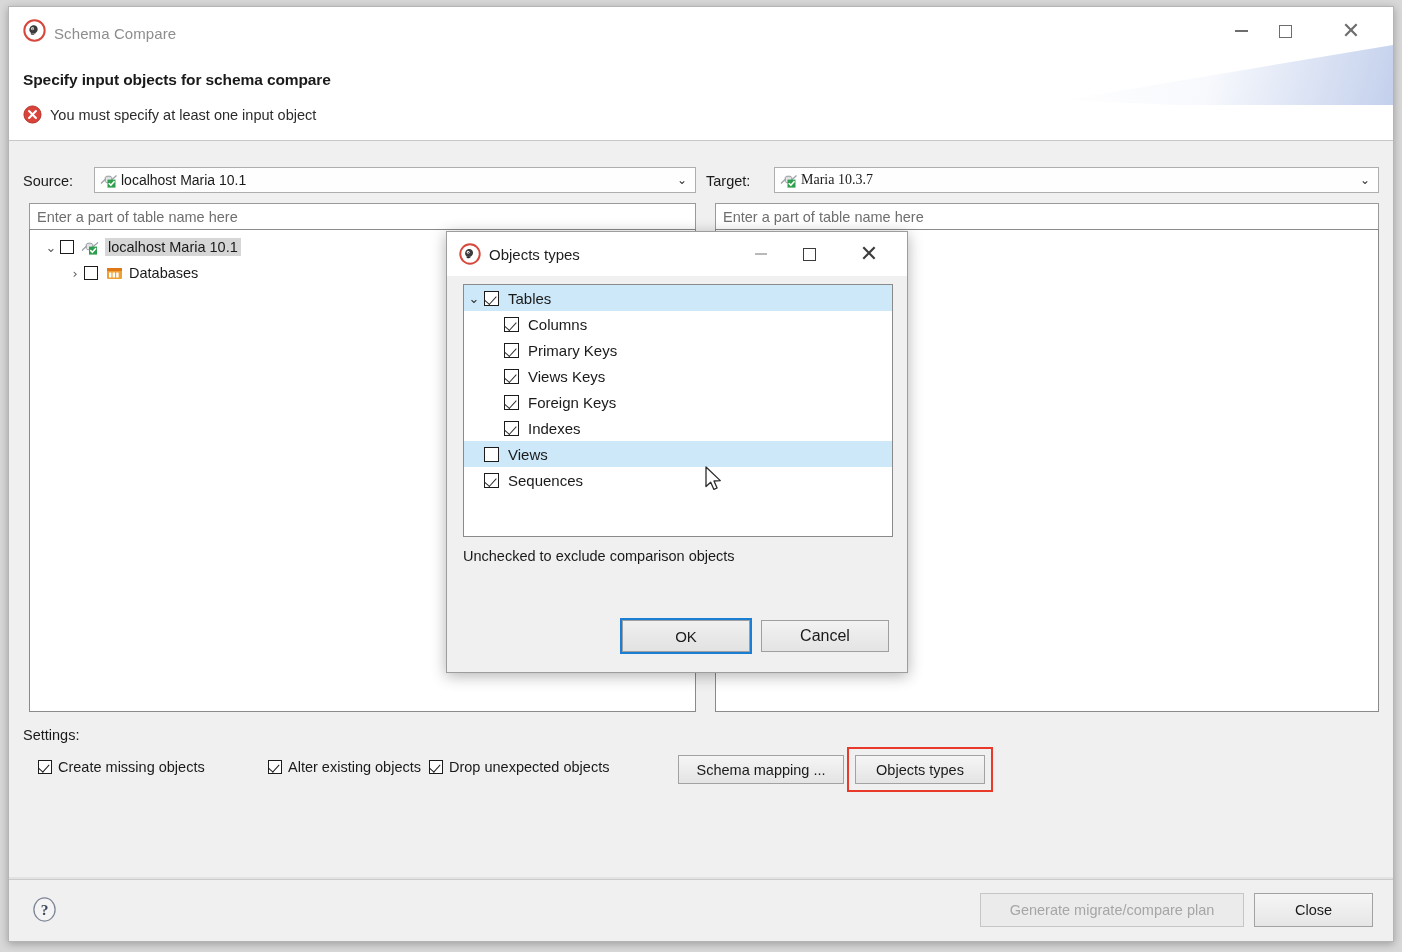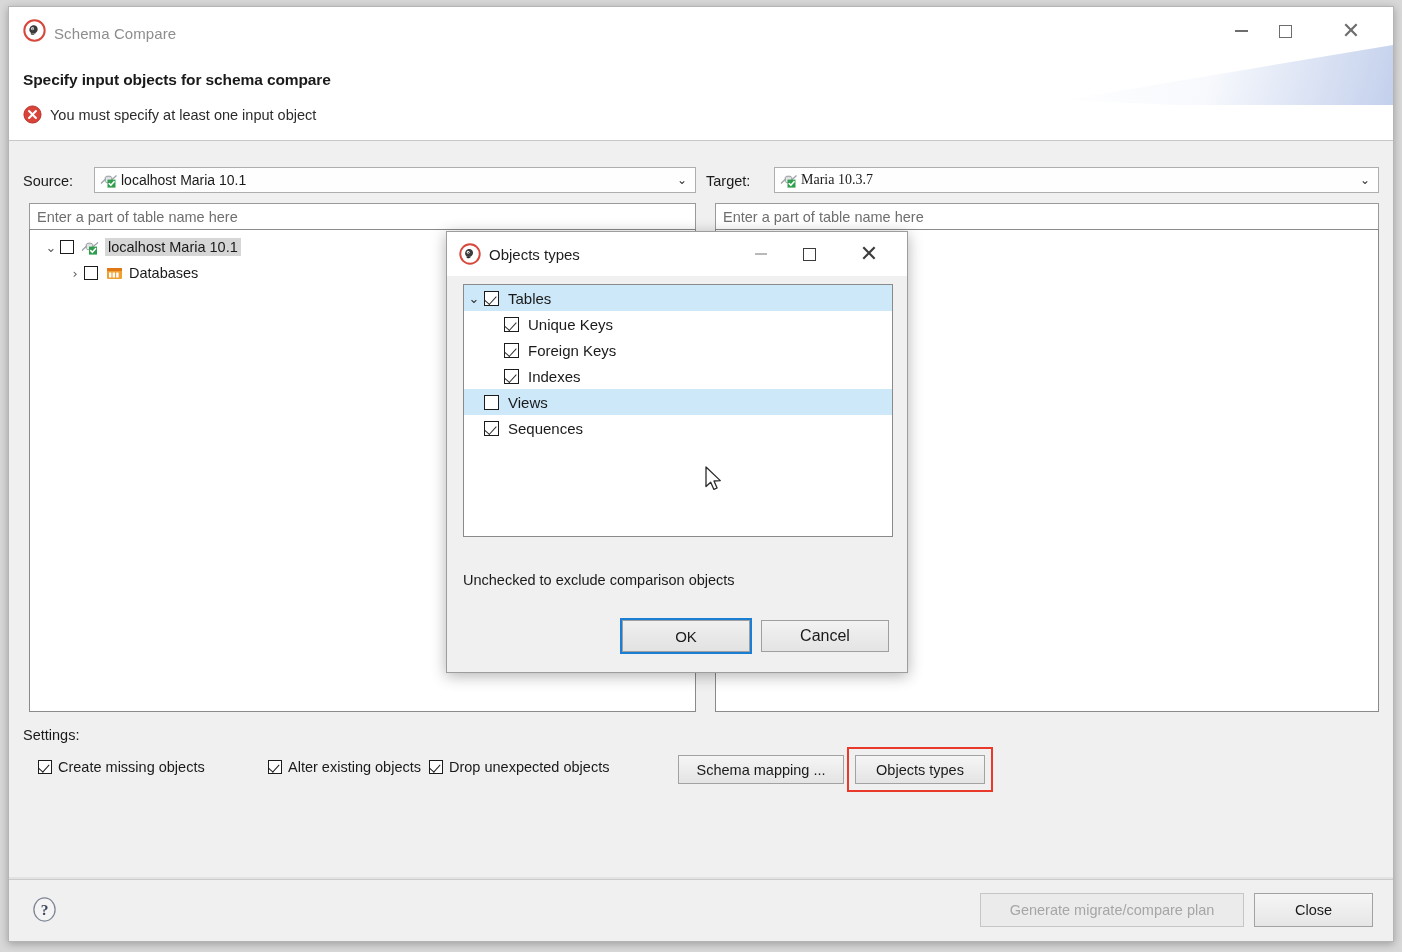--- a/index.html
+++ b/index.html
@@ -271,21 +271,21 @@
   .tl-row .tlcb.checked::after {
     content: ""; position: absolute;
     left: 2px; top: 1px; width: 5.5px; height: 10px;
     border: solid #2b2b2b; border-width: 0 1.7px 1.7px 0;
     transform: rotate(42deg);
   }
   .tl-row .tltext { font-size: 15px; color: #1a1a1a; }
 
   #hint-text {
     position: absolute; left: 16px; top: 316px;
-    font-size: 14.5px; color: #1a1a1a; margin-top: 24px;
+    font-size: 14.5px; color: #1a1a1a;
   }
   #btn-ok {
     position: absolute; left: 175px; top: 388px;
     width: 128px; height: 32px;
     background: linear-gradient(#f0f0f0, #e2e2e2);
     border: 1px solid #9f9f9f;
     outline: 2px solid #1a7fd4; outline-offset: 0px;
     font-size: 15px; color: #1a1a1a;
     display: flex; align-items: center; justify-content: center;
   }
@@ -454,26 +454,36 @@
     </div>
 
     <div id="type-list">
 
       <div class="tl-row hl">
         <span class="tw">⌄</span>
         <span class="tlcb checked"></span>
         <span class="tltext">Tables</span>
       </div>
 
-
-
       <div class="tl-row">
         <span class="indent"></span>
         <span class="tlcb checked"></span>
-        <span class="tltext">Unique Keys</span>
+        <span class="tltext">Columns</span>
+      </div>
+
+      <div class="tl-row">
+        <span class="indent"></span>
+        <span class="tlcb checked"></span>
+        <span class="tltext">Primary Keys</span>
+      </div>
+
+      <div class="tl-row">
+        <span class="indent"></span>
+        <span class="tlcb checked"></span>
+        <span class="tltext">Views Keys</span>
       </div>
 
       <div class="tl-row">
         <span class="indent"></span>
         <span class="tlcb checked"></span>
         <span class="tltext">Foreign Keys</span>
       </div>
 
       <div class="tl-row">
         <span class="indent"></span>

